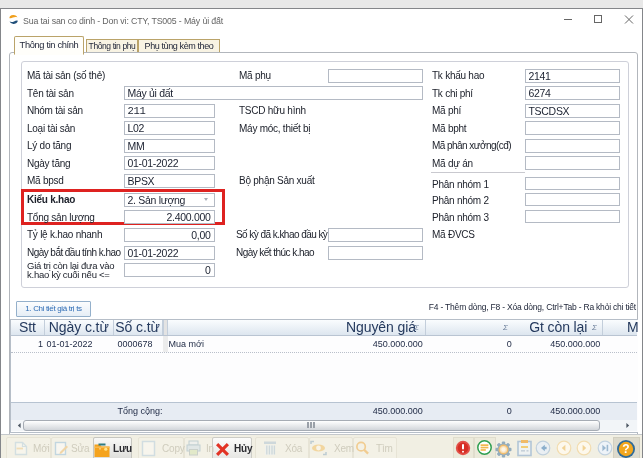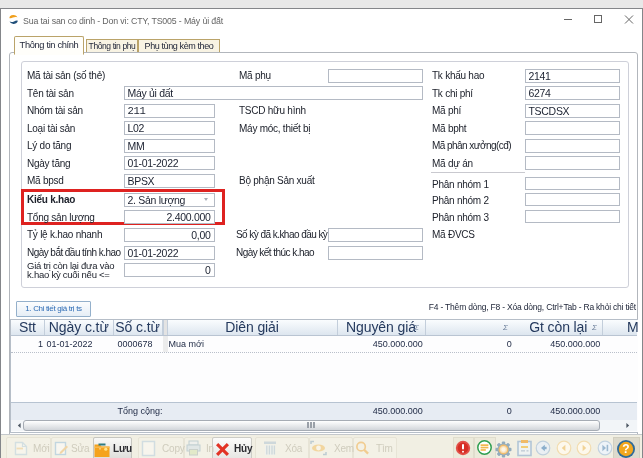--- a/index.html
+++ b/index.html
@@ -114,21 +114,20 @@
 <div class="abs" style="left:15px;top:292px;width:73px;height:14px;background:linear-gradient(#fcfdfe,#e6eef6);border:1px solid #94b0cb;border-radius:1px;color:#2e6cb5;font-size:8px;letter-spacing:-0.35px;text-align:center;line-height:14px;white-space:nowrap;overflow:hidden;">1. Chi tiết giá trị ts</div>
 <div class="abs" style="right:6px;top:293px;font-size:8.5px;letter-spacing:-0.2px;color:#1c2336;white-space:nowrap;">F4 - Thêm dòng, F8 - Xóa dòng, Ctrl+Tab - Ra khỏi chi tiết</div>
 
 <div class="abs" style="left:9px;top:309.5px;width:626.5px;height:112px;background:#fdfdfe;border-top:1px solid #b6bec8;border-left:1px solid #b6bec8;border-bottom:1px solid #b6bec8;">
 
   <div class="abs" style="left:0;top:0;width:626px;height:15px;background:linear-gradient(#fafcfe,#dde6ef);border-bottom:1px solid #b9c4d2;">
     <div class="hdc" style="left:0px;width:34px;">Stt</div>
     <div class="hdc" style="left:34px;width:68.5px;">Ngày c.từ</div>
     <div class="hdc" style="left:102.5px;width:49px;">Số c.từ</div>
     <div class="hdc" style="left:151.5px;width:5px;background:#e3e3e3;border-left:1px solid #c3cedb;"></div>
-    <div class="hdc" style="left:156.5px;width:170px;">Diễn giải</div>
     <div class="hdc" style="left:326.5px;width:88px;">Nguyên giá</div>
     <div class="sig" style="left:403px;">Σ</div>
     <div class="sig" style="left:492px;">Σ</div>
     <div class="hdc" style="left:503.5px;width:88.5px;">Gt còn lại</div>
     <div class="sig" style="left:581px;">Σ</div>
     <div class="hdc" style="left:592px;width:34.5px;border-right:none;text-align:left;padding-left:24px;">Mã</div>
   </div>
 
   <div class="abs" style="left:0;top:16px;width:626px;height:16px;border-bottom:1px dotted #b9bfca;">
     <div class="abs" style="left:151.5px;top:0;width:5px;height:16px;background:#ececec;"></div>

